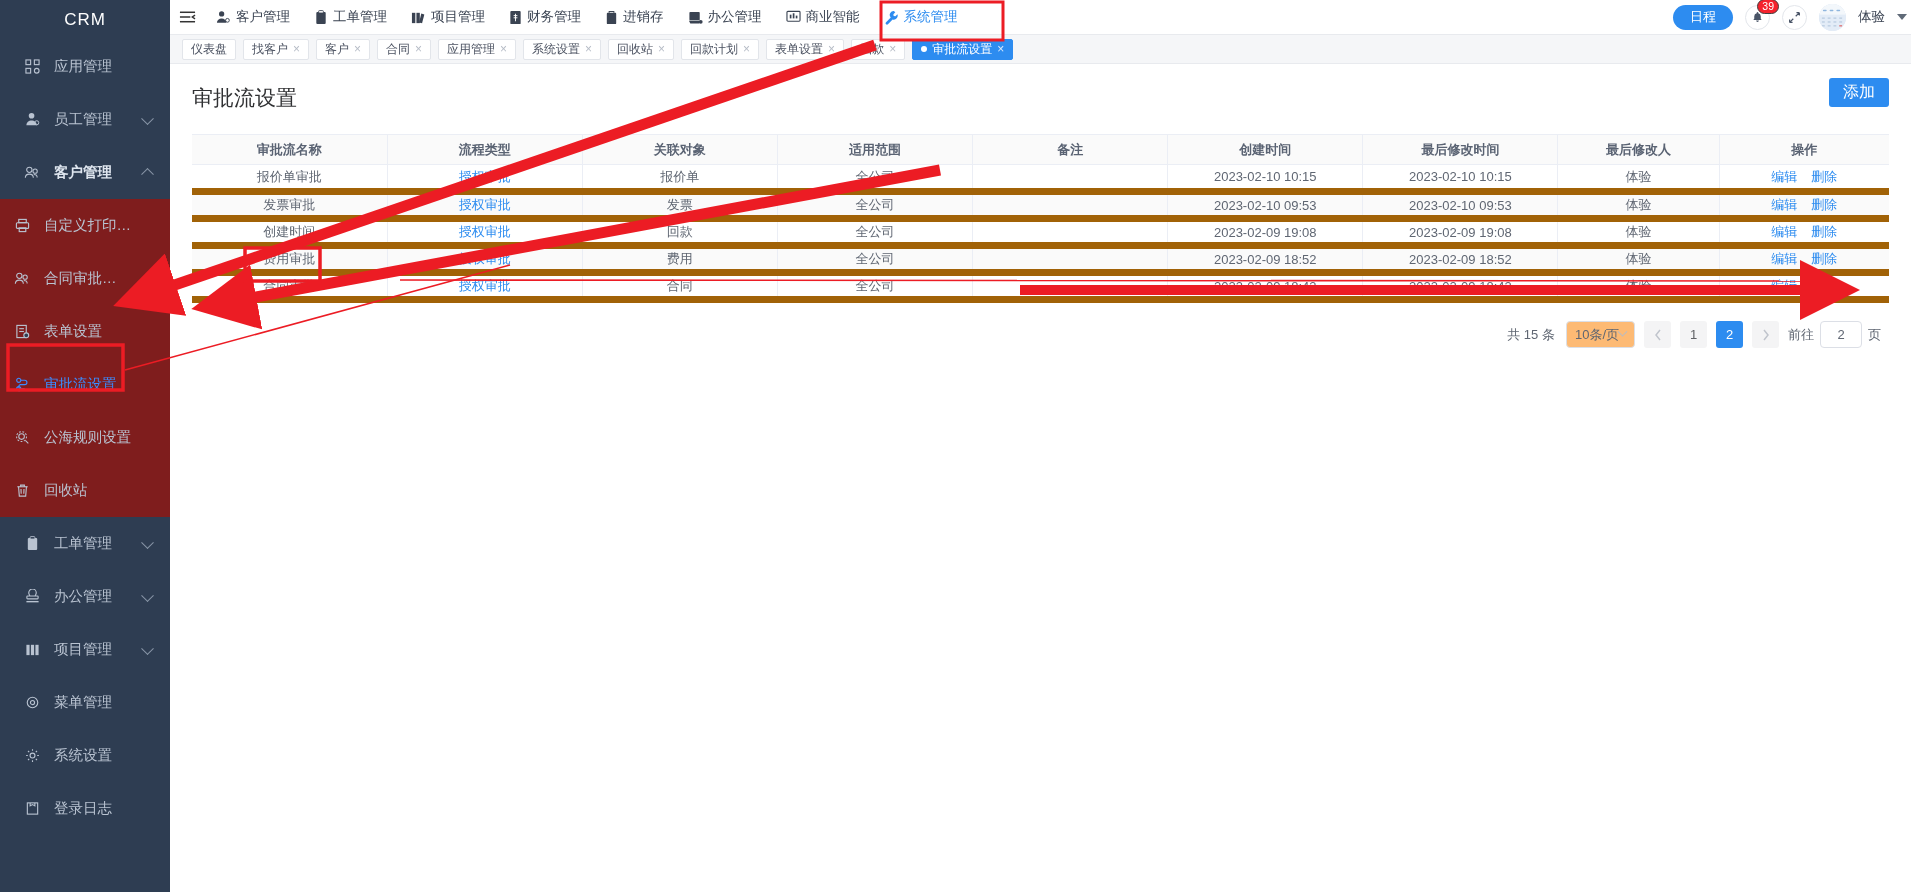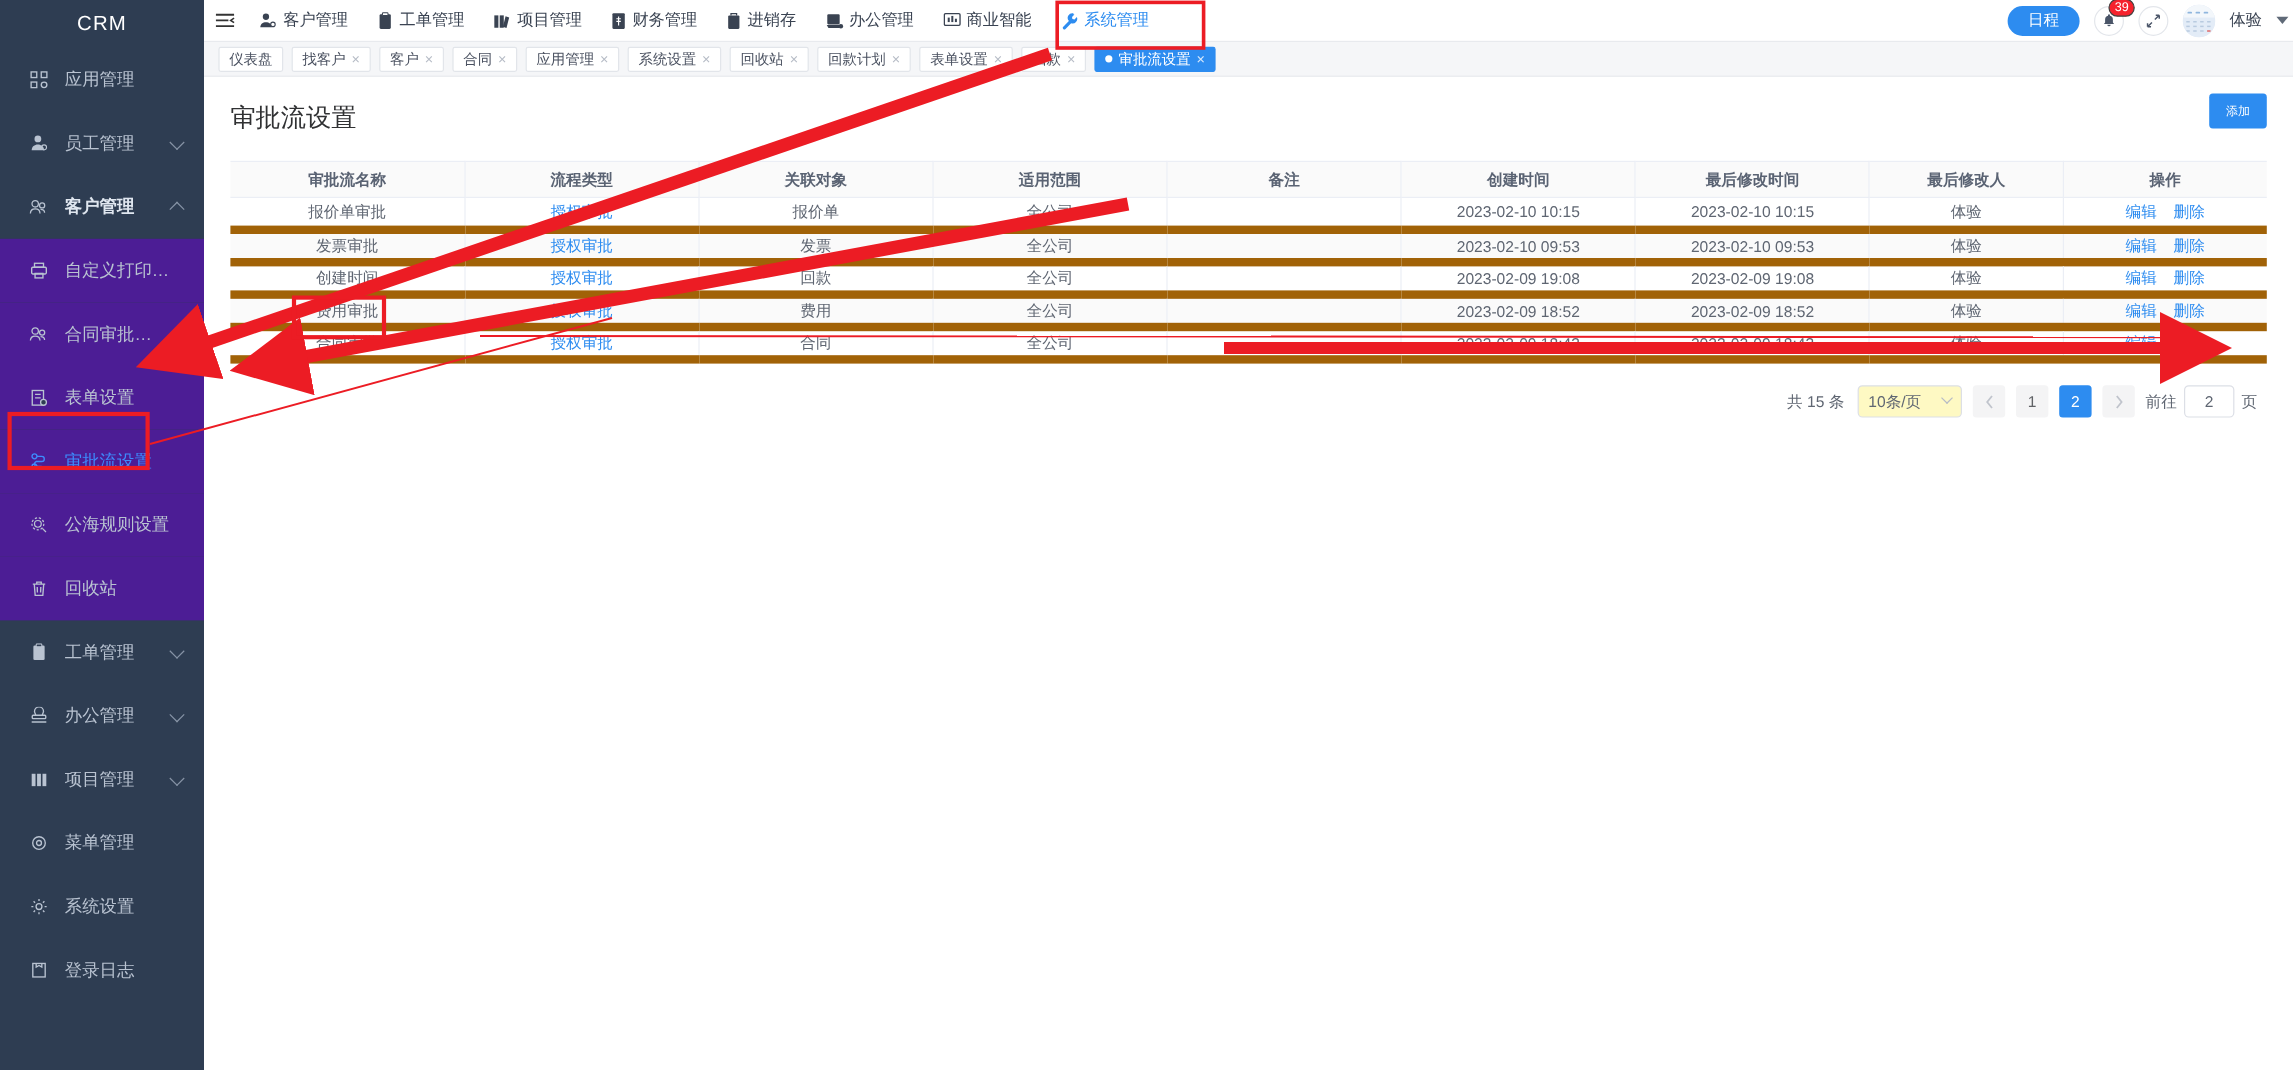--- a/index.html
+++ b/index.html
@@ -35,21 +35,21 @@
   }
   .side-item .ico svg { display:block; }
   .side-item .lbl { white-space: nowrap; overflow: hidden; text-overflow: ellipsis; max-width: 104px; }
   .side-item .chev {
     position: absolute; right: 18px; top: 50%; transform: translateY(-50%);
     width: 9px; height: 9px; border-right: 1.6px solid #8794a6; border-bottom: 1.6px solid #8794a6;
   }
   .side-item .chev.down { transform: translateY(-65%) rotate(45deg); }
   .side-item .chev.up   { transform: translateY(-35%) rotate(-135deg); }
   .side-item.parent-open { color: #dfe6ef; font-weight: bold; }
-  .side-item.sub { background: #4c1d95; padding-left: 22px; }
+  .side-item.sub { background: #7f1d1d; padding-left: 12px; }
   .side-item.sub.active { color: #3d8bfd; }
   .side-item.sub.active .ico { color: #3d8bfd; }
 
   
   .right { flex: 1; display: flex; flex-direction: column; height: 892px; background: #f0f2f5; }
 
   
   .topbar {
     height: 35px; background: #fff; display: flex; align-items: center;
     border-bottom: 1px solid #e8eaee; position: relative;
@@ -101,21 +101,21 @@
   .tab.active .x { color: #d9e9fb; }
   .tab .dot { width: 6px; height: 6px; border-radius: 50%; background: #fff; }
 
   
   .content { flex: 1; padding: 0; overflow: hidden; background:#f0f2f5; }
   .card { background: #fff; margin: 0; padding: 20px 22px 0 22px; min-height: 100%; }
   .page-title { font-size: 21px; color: #303133; font-weight: normal; margin-bottom: 22px; }
   .add-btn {
     position: absolute; right: 22px; top: 78px;
     background: #2d8cf0; color: #fff; border: none; border-radius: 3px;
-    height: 29px; padding: 0 14px; font-size: 10px; cursor: pointer;
+    height: 29px; padding: 0 14px; font-size: 16px; cursor: pointer;
     font-family: inherit;
   }
 
   table.grid { width: 100%; border-collapse: collapse; table-layout: fixed; }
   table.grid th {
     background: #fafafa; border: 1px solid #ebeef5; border-left: none; border-right: none;
     border-right: 1px solid #ebeef5;
     color: #5a6373; font-size: 13px; font-weight: bold; height: 30px; text-align: center;
   }
   table.grid th:last-child { border-right: none; }
@@ -129,22 +129,22 @@
   .ops .lnk { margin: 0 7px; }
 
   
   .pager {
     display: flex; align-items: center; justify-content: flex-end; gap: 9px;
     padding: 18px 8px 0 0; font-size: 13px; color: #5f6672;
   }
   .pg-total { margin-right: 2px; }
   .pg-select {
     height: 27px; border: 1px solid #dcdfe6; border-radius: 4px;
-    display: flex; align-items: center; padding: 0 8px; gap: 18px;
-    color: #5f6672; cursor: pointer; background:#fef9c3;
+    display: flex; align-items: center; padding: 0 8px; 
+    color: #5f6672; cursor: pointer; background:#fdba74;
   }
   .pg-select .chev { width: 7px; height: 7px; border-right: 1.4px solid #b7bcc6; border-bottom: 1.4px solid #b7bcc6; transform: rotate(45deg) translate(-2px,-2px); }
   .pg-btn {
     min-width: 27px; height: 27px; border-radius: 3px; background: #f4f4f5;
     display: flex; align-items: center; justify-content: center;
     color: #606266; cursor: pointer; font-size: 13px;
   }
   .pg-btn.disabled { color: #c0c4cc; }
   .pg-btn.current { background: #2d8cf0; color: #fff; }
   .pg-jump { display: flex; align-items: center; gap: 6px; }

